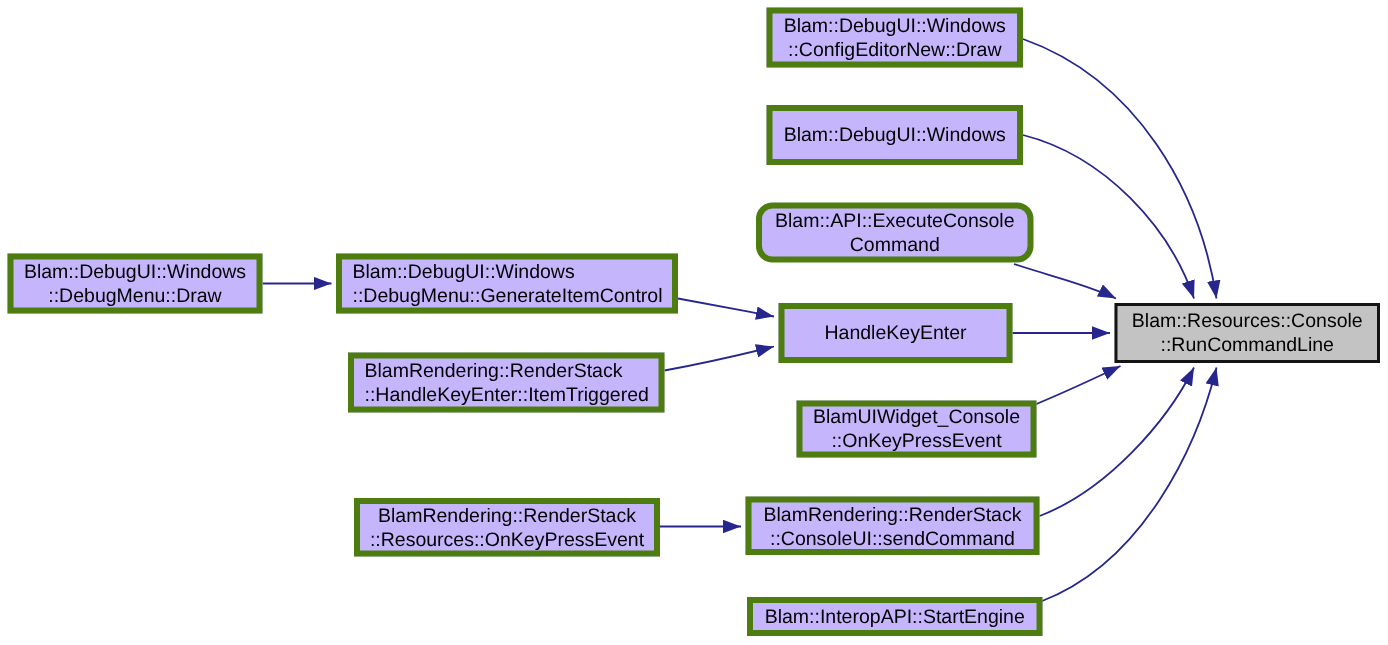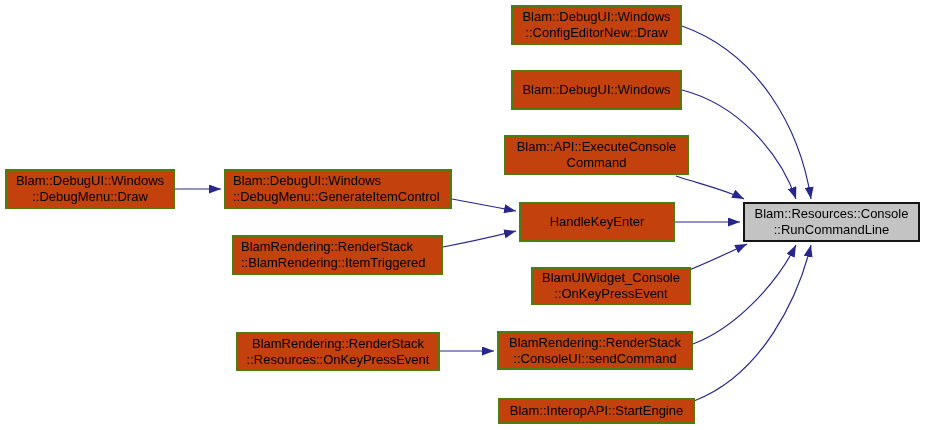--- a/index.html
+++ b/index.html
@@ -1,20 +1,20 @@
 <!DOCTYPE html>
 <html style="--edge: #26268D; --target-fill: #C3C3C3;"><head>
 <meta charset="utf-8">
 <style>
   html,body{margin:0;padding:0;background:#fff;}
   body{width:925px;height:430px;font-family:"Liberation Sans",sans-serif;}
   .graph{position:relative;width:925px;height:430px;overflow:hidden;background:#fff;}
   .graph svg{position:absolute;left:0;top:0;}
   .node{
-    position:absolute;box-sizing:border-box;background:#c2410c;border:2px solid #4d7c0f;
+    position:absolute;box-sizing:border-box;background:#c4b5fd;border:4px solid #4d7c0f;
     display:flex;flex-direction:column;justify-content:center;align-items:center;
     font-size:13px;line-height:16px;color:#000;white-space:nowrap;cursor:pointer;
   }
   .node.left{align-items:flex-start;padding-left:7px;}
   .node.target{background:var(--target-fill,#C3C3C3);border:2px solid #141414;}
   .edge{fill:none;stroke:var(--edge,#26268D);stroke-width:1.2;}
   #arrowhead path{fill:var(--edge,#26268D);}
 </style>
 </head>
 <body>
@@ -48,30 +48,30 @@
       <span>Blam::DebugUI::Windows</span>
       <span>::DebugMenu::GenerateItemControl</span>
     </div>
     <div class="node" style="left: 511px; top: 5px; width: 171px; height: 40px;">
       <span>Blam::DebugUI::Windows</span>
       <span>::ConfigEditorNew::Draw</span>
     </div>
     <div class="node" style="left: 511px; top: 70px; width: 171px; height: 40px;">
       <span>Blam::DebugUI::Windows</span>
     </div>
-    <div class="node" style="left: 504px; top: 135px; width: 185px; height: 40px;">
+    <div class="node" style="left: 504px; top: 135px; width: 185px; height: 40px; border-radius: 11px;">
       <span>Blam::API::ExecuteConsole</span>
       <span>Command</span>
     </div>
     <div class="node" style="left: 519px; top: 202px; width: 156px; height: 40px;">
       <span>HandleKeyEnter</span>
     </div>
     <div class="node left" style="left: 232px; top: 235px; width: 211px; height: 40px;">
       <span>BlamRendering::RenderStack</span>
-      <span>::BlamRendering::ItemTriggered</span>
+      <span>::HandleKeyEnter::ItemTriggered</span>
     </div>
     <div class="node" style="left: 517px; top: 267px; width: 160px; height: 38px; margin-left: 14px;">
       <span>BlamUIWidget_Console</span>
       <span>::OnKeyPressEvent</span>
     </div>
     <div class="node" style="left: 236px; top: 332px; width: 204px; height: 39px;">
       <span>BlamRendering::RenderStack</span>
       <span>::Resources::OnKeyPressEvent</span>
     </div>
     <div class="node" style="left: 497px; top: 331px; width: 196px; height: 39px;">

